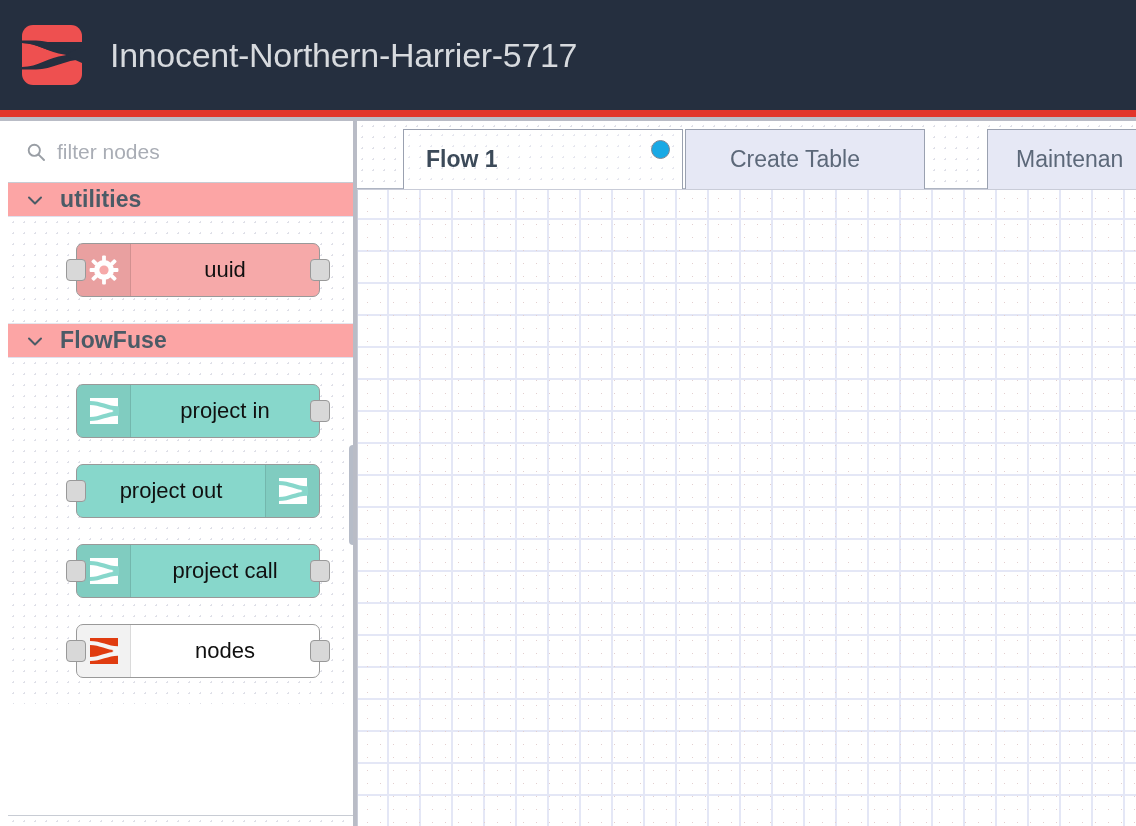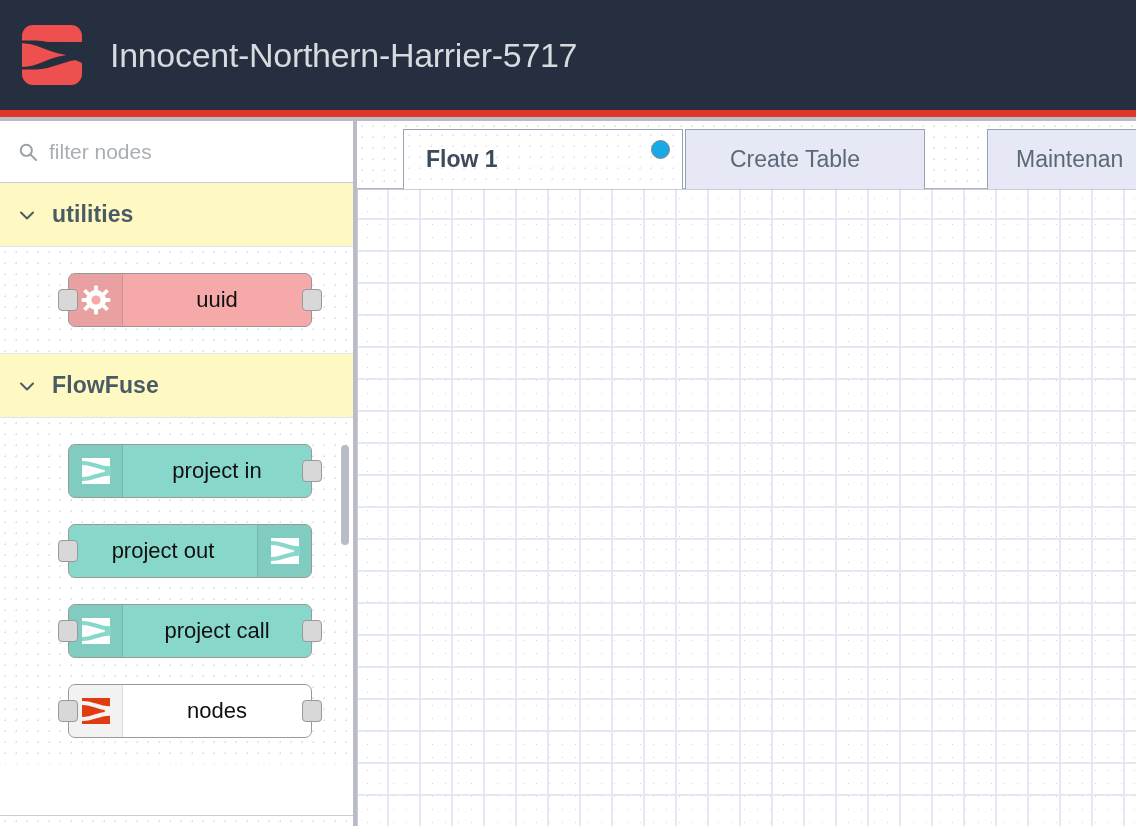--- a/index.html
+++ b/index.html
@@ -28,42 +28,42 @@
     position:relative;overflow:hidden;flex:0 0 auto;
   }
   .brand-logo svg{display:block;width:60px;height:60px;}
   .app-title{
     color:#d7dade;font-size:34px;font-weight:400;letter-spacing:-0.3px;
     margin-left:28px;white-space:nowrap;text-align:center;
   }
 
   
   .palette{
-    position:absolute;left:0;top:121px;width:353px;height:705px;
+    position:absolute;left:8px;top:121px;width:353px;height:705px;
     background:#fff;box-sizing:border-box;overflow:hidden;
   }
   .palette-search{
     position:absolute;left:0;top:0;width:353px;height:62px;
     background:#fff;border-bottom:1px solid #c8ccd4;
     display:flex;align-items:center;padding-left:18px;box-sizing:border-box;
   }
   .search-icon{width:20px;height:20px;flex:0 0 auto;opacity:.62;}
   .search-input{
     border:0;outline:0;background:transparent;margin-left:11px;
     font-family:"Liberation Sans", sans-serif;font-size:21px;color:#35424f;
     width:290px;padding:0;
   }
   .search-input::placeholder{color:#a9adb5;}
 
   .palette-scroll{
     position:absolute;left:0;top:62px;width:353px;height:632px;overflow:hidden;
     background:#fff;
   }
   .cat-header{
-    height:64px;background:#fef9c3;border-bottom:1px solid #dfe1ee;
+    height:34px;background:#fca5a5;border-bottom:1px solid #dfe1ee;
     display:flex;align-items:center;padding-left:16px;box-sizing:border-box;
   }
   .cat-header .chev{width:22px;height:22px;flex:0 0 auto;}
   .cat-header .cat-label{
     font-size:23px;font-weight:bold;color:#4b5b66;margin-left:14px;letter-spacing:.1px;
   }
   .cat-body{
     background:#fff;
     background-image:radial-gradient(#dfe0e8 1px, transparent 1px);
     background-size:11px 11px;

